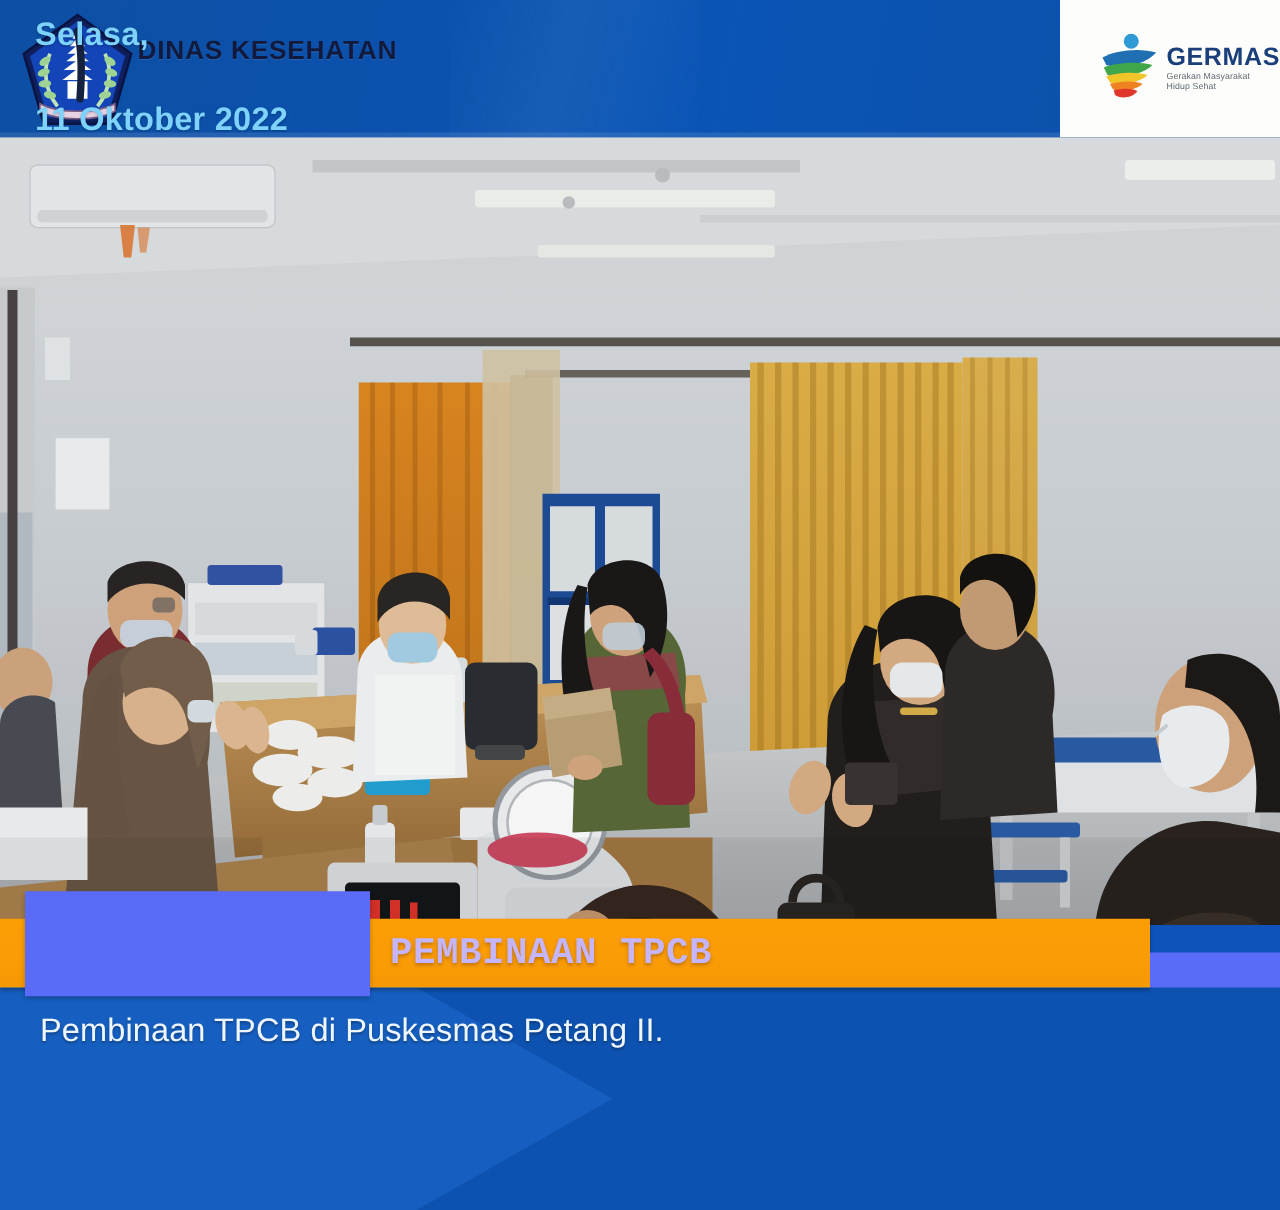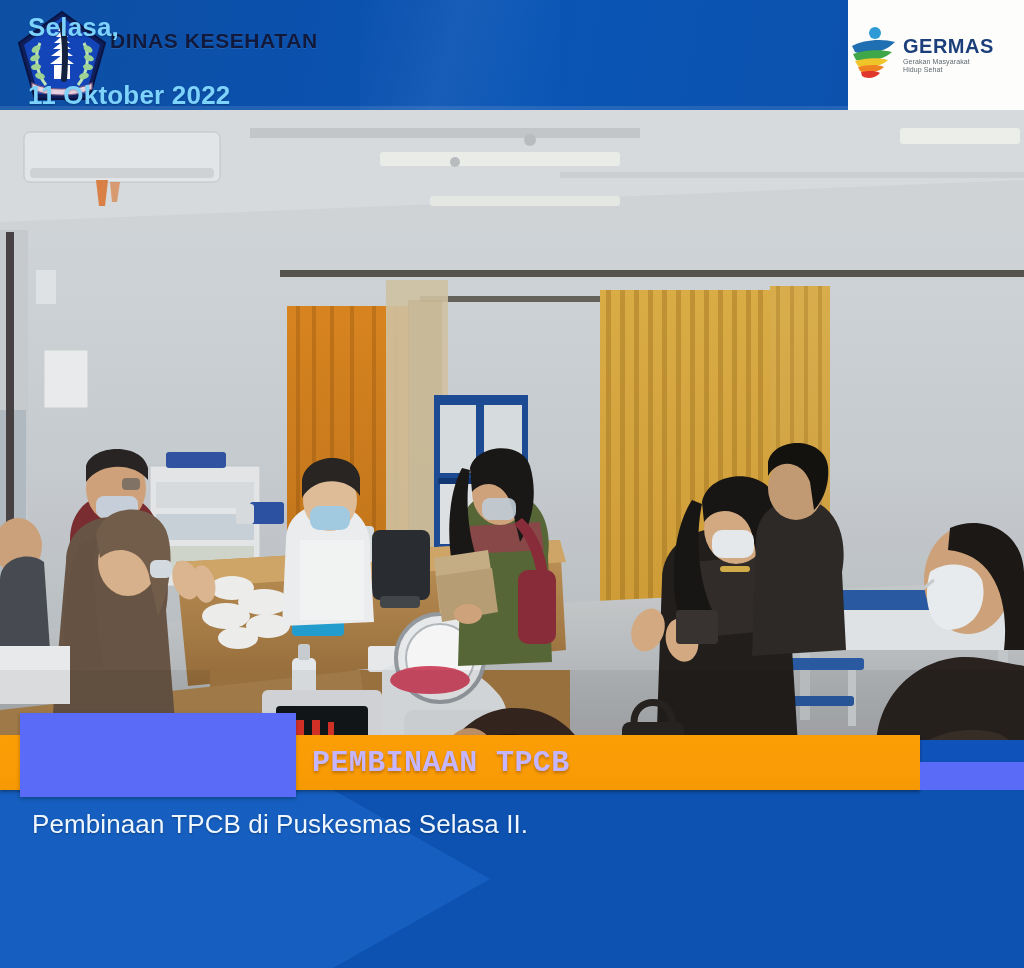--- a/index.html
+++ b/index.html
@@ -45,21 +45,21 @@
     line-height:25px;
     letter-spacing:0.6px;
     text-shadow:0 1px 0 rgba(255,255,255,0.10);
     white-space:nowrap;
   }
   .dinkes-title .l2{display:block;}
 
   .germas-panel{
     position:absolute;left:848px;top:0;width:176px;height:110px;
     background:#fdfdfb;
-    display:flex;align-items:center;justify-content:flex-start;
+    display:flex;align-items:center;justify-content:flex-end;
   }
   .germas-inner{display:flex;align-items:center;gap:5px;}
   .germas-mark{width:50px;height:62px;flex:none;}
   .germas-text{display:flex;flex-direction:column;justify-content:center;}
   .germas-word{
     color:#1b3f7a;font-weight:bold;font-size:20px;letter-spacing:0.5px;line-height:20px;
   }
   .germas-tag{
     color:#5e6a72;font-size:7px;line-height:8.5px;margin-top:2px;letter-spacing:0.1px;
   }
@@ -475,15 +475,15 @@
   <div class="purple-right"></div>
 
   <div class="date-chip"></div>
   <div class="date-chip-text">
     <span>Selasa,</span>
     <span class="d2">11 Oktober 2022</span>
   </div>
 
   <div class="title-text">PEMBINAAN TPCB</div>
 
-  <div class="caption">Pembinaan TPCB di Puskesmas Selasa II.</div>
+  <div class="caption">Pembinaan TPCB di Puskesmas Petang II.</div>
 
 </div>
 
 </body></html>

